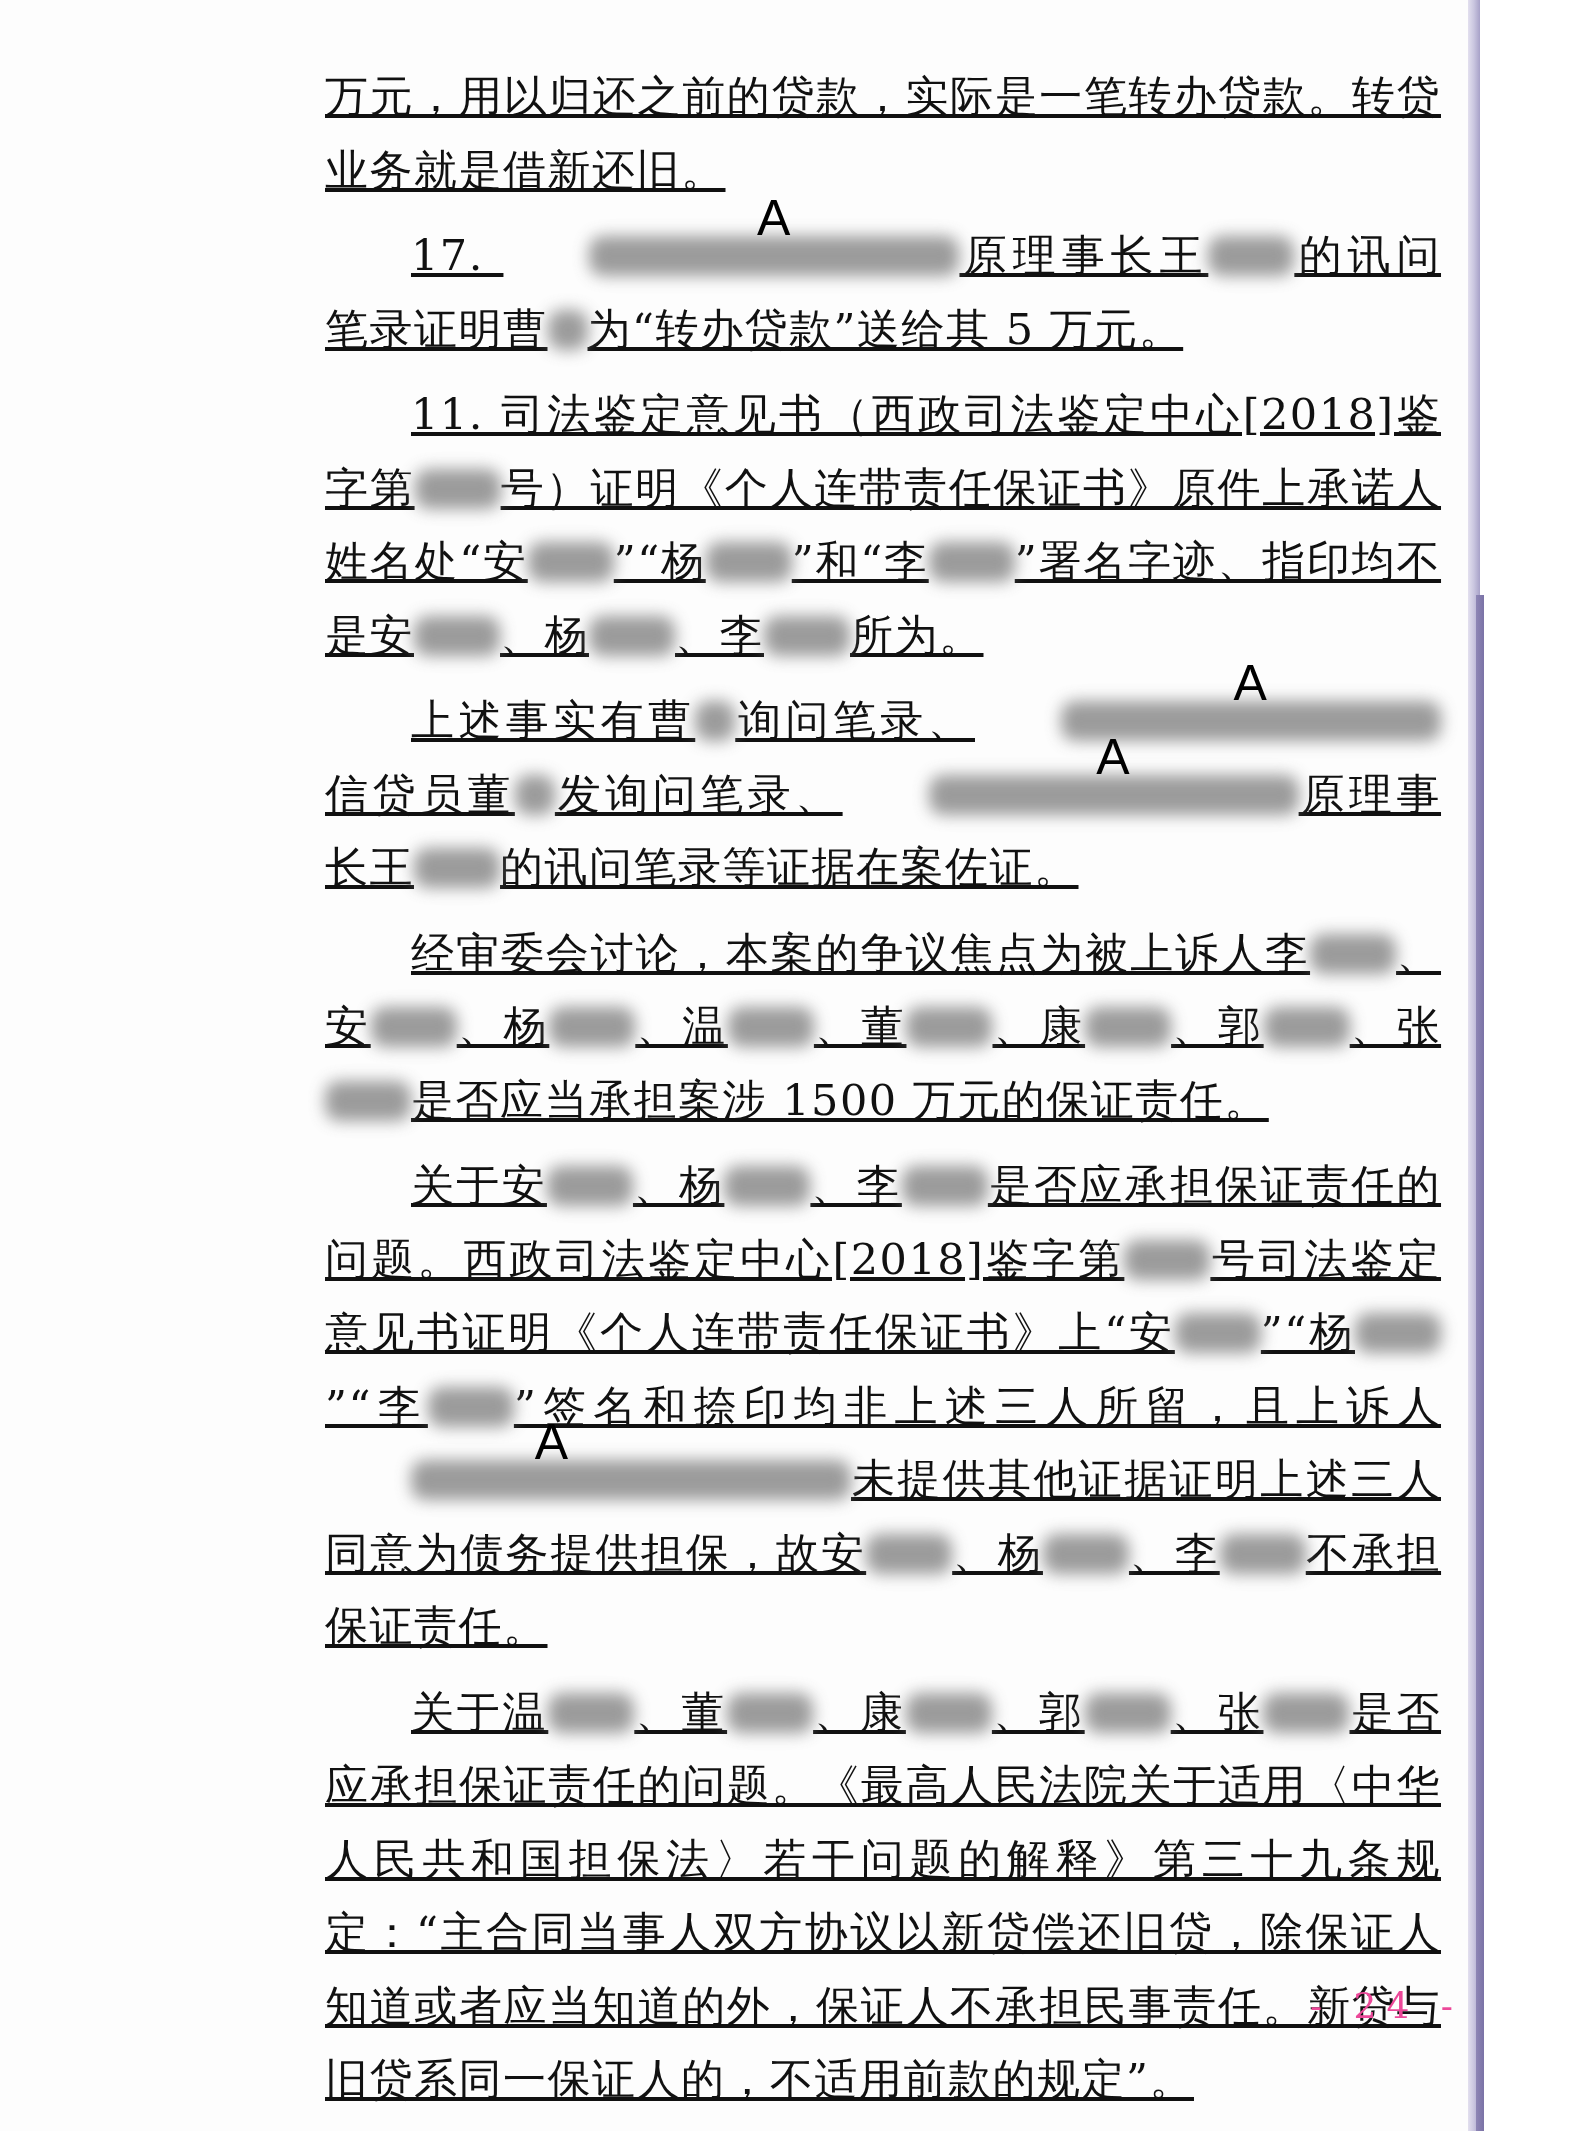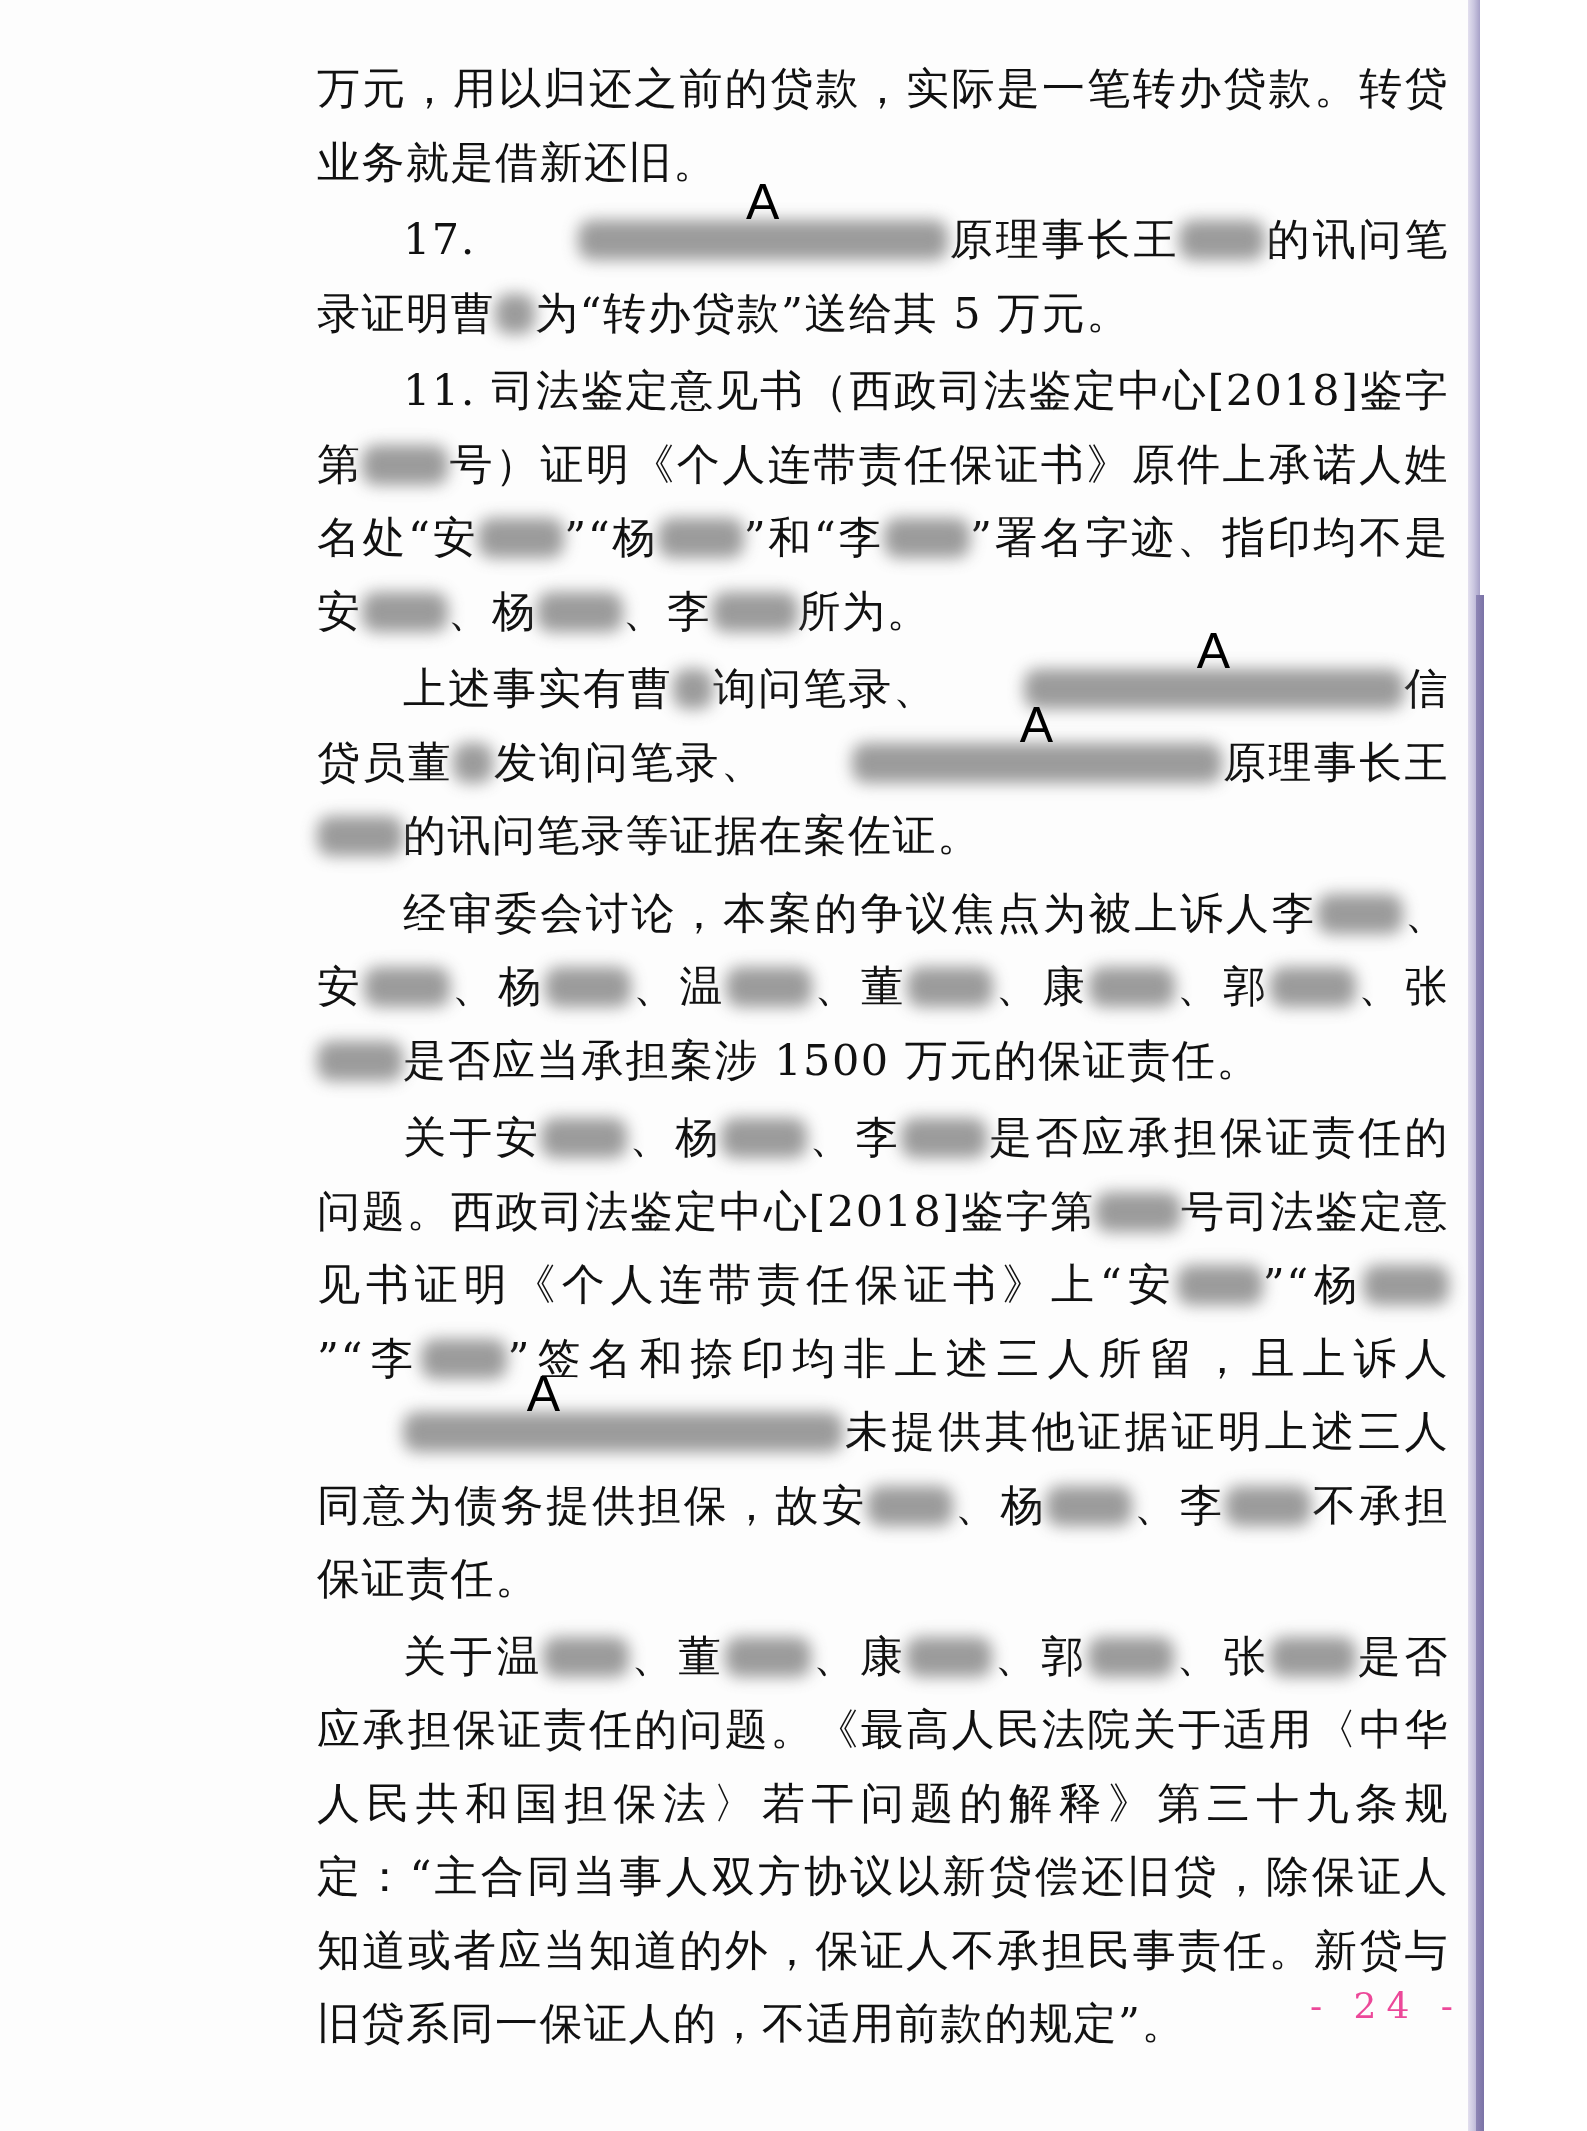--- a/index.html
+++ b/index.html
@@ -15,21 +15,21 @@
   .edge-lower {
     position: absolute; left: 1476px; top: 595px; width: 8px; height: 1536px;
     background: linear-gradient(to right, #8e86b5, #7a72a6);
   }
   .text {
     position: absolute; left: 313px; top: 48px; width: 1140px;
     font-family: "DejaVu Serif", serif;
     font-size: 43px; line-height: 73.5px; color: #111;
     letter-spacing: 1.5px;
   }
-  .para { margin: 4px; text-align: justify; }
+  .para { margin: 12px; text-align: justify; text-decoration: underline; }
   .indent { text-indent: 86px; }
   .blur {
     display: inline-block; height: 40px; vertical-align: -6px;
     background: #8a8a8a; filter: blur(8px); border-radius: 14px; opacity: 0.85;
   }
   .blur.w1 { width: 40px; } .blur.w2 { width: 86px; }
   .blur-wrap { position: relative; display: inline-block; }
   .mark-a {
     position: absolute; top: -26px; left: 50%; transform: translateX(-50%);
     font-family: "Liberation Sans", sans-serif; font-size: 50px; color: #000;

